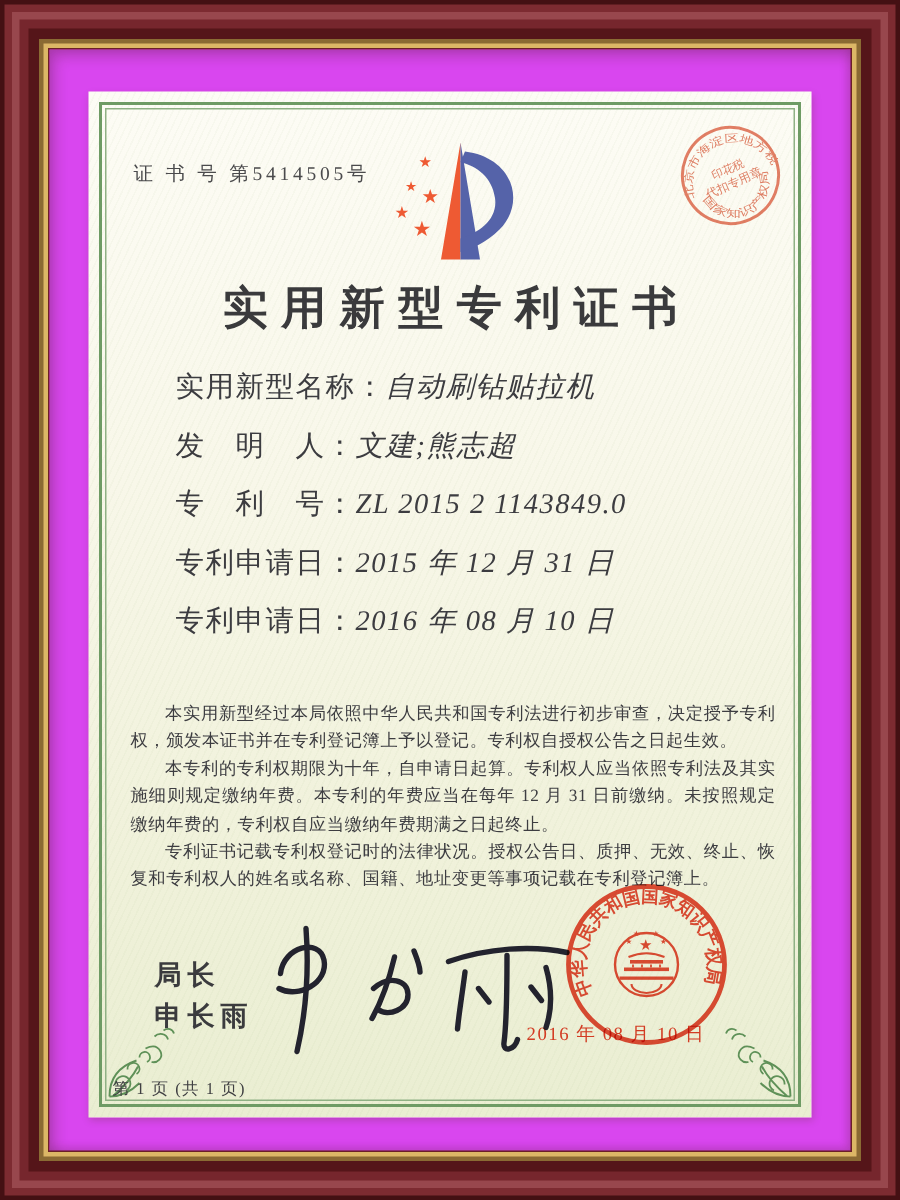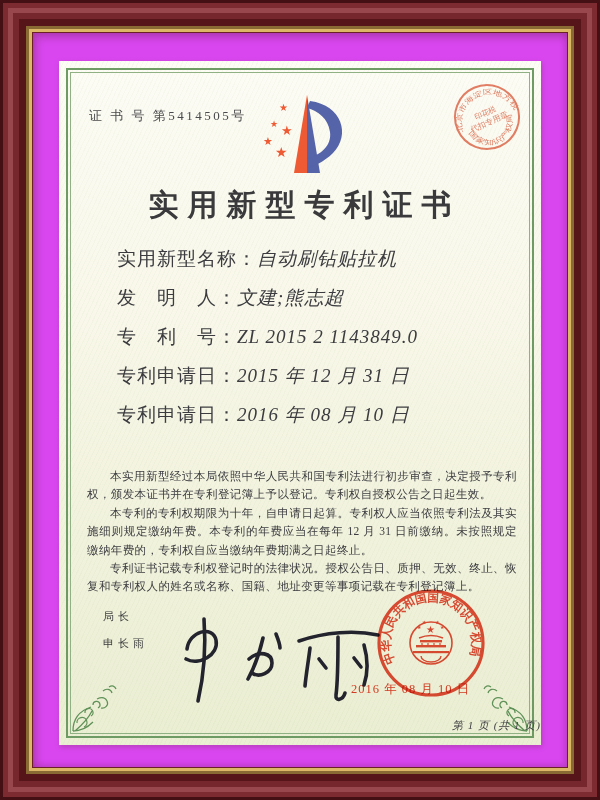--- a/index.html
+++ b/index.html
@@ -49,32 +49,32 @@
   .field-row{display:flex;font-size:19px;line-height:24px;color:#3c3c40;margin-bottom:15px;letter-spacing:1px;margin-left:28px;}
   .field-label{white-space:pre;flex:none;}
   .field-value{white-space:pre;font-style:italic;}
 
   .body-text{
     position:absolute;left:28px;right:24px;top:406px;
     font-size:11.5px;line-height:18.4px;color:#3d3d41;text-align:justify;letter-spacing:.4px;
   }
   .body-text p{margin:0;text-indent:2em;}
 
-  .signer{position:absolute;left:44px;top:542px;font-size:11px;line-height:27px;letter-spacing:4px;color:#3b3b3e;}
+  .signer{position:absolute;left:44px;top:576px;font-size:18px;line-height:27px;letter-spacing:4px;color:#3b3b3e;font-weight:bold;}
 
   .signature{position:absolute;left:100px;top:550px;}
 
   .seal-main{position:absolute;left:312px;top:522px;opacity:.93;mix-blend-mode:multiply;}
   .seal-date{
     position:absolute;left:292px;top:620px;font-size:12.5px;letter-spacing:1px;
     color:#e5402a;white-space:pre;mix-blend-mode:multiply;
   }
   .seal-tax{position:absolute;left:386px;top:14px;transform:rotate(-24deg);opacity:.85;mix-blend-mode:multiply;}
 
-  .footer{position:absolute;left:16px;right:0;bottom:12px;text-align:right;font-size:11px;letter-spacing:1px;color:#3f3f42;font-style:italic;}
+  .footer{position:absolute;left:16px;right:0;bottom:12px;text-align:left;font-size:11px;letter-spacing:1px;color:#3f3f42;}
 
   .ornament{position:absolute;bottom:10px;}
   .ornament.left{left:10px;}
   .ornament.right{right:10px;transform:scaleX(-1);}
 </style>
 </head>
 <body>
 
 <div class="frame">
   <div class="mat">

